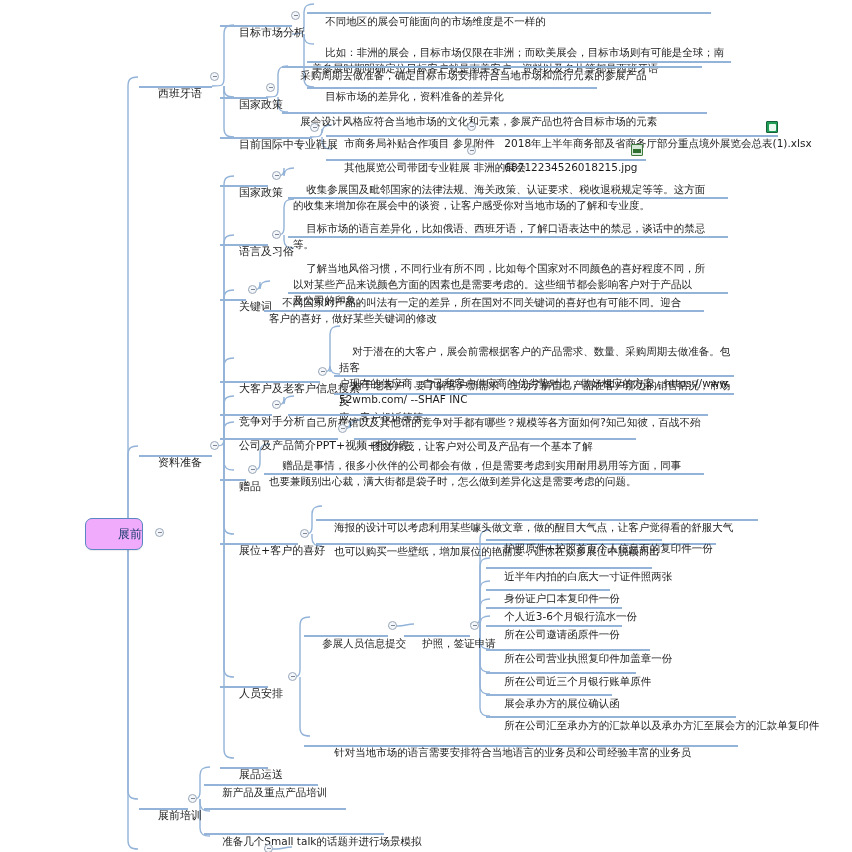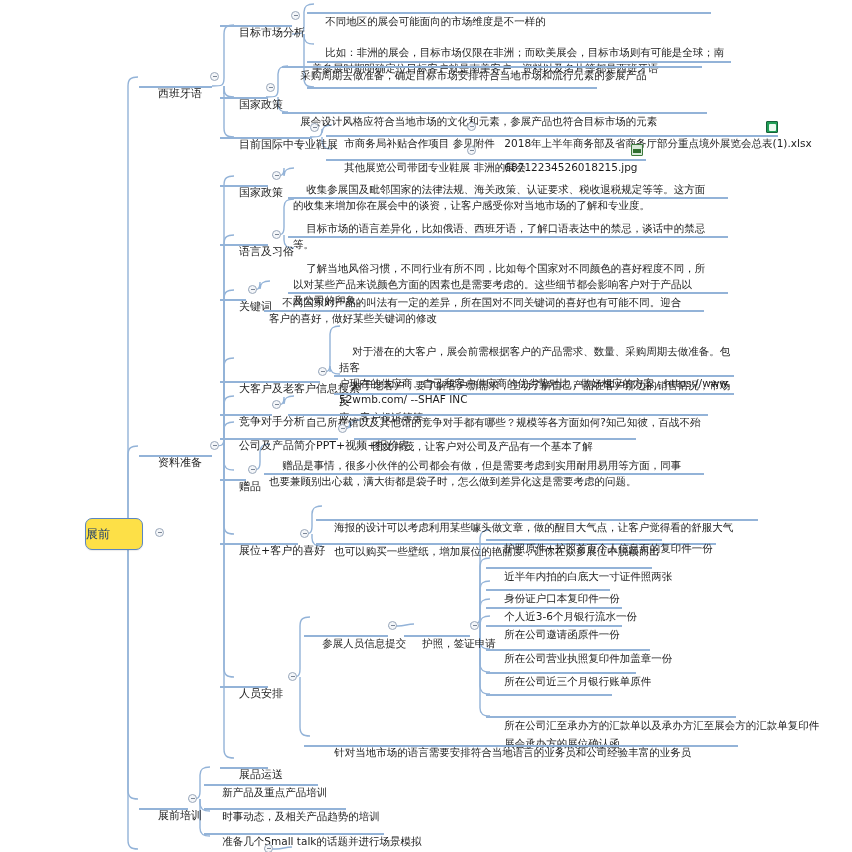--- a/index.html
+++ b/index.html
@@ -29,25 +29,25 @@
   .ul{
     position:absolute;
     height:2px;
     background:#93b3d8;
   }
 
   
   .root{
     position:absolute;
     border:1.4px solid #5a86c2;
-    background:#fde047;
+    background:#f0abfc;
     border-radius:7px;
     font-size:12px;
     color:#1b3c6e;
-    display:flex;align-items:center;justify-content:flex-start;
+    display:flex;align-items:center;justify-content:flex-end;
     box-shadow:0 1px 1px rgba(0,0,0,.08);
   }
 
   
   .toggle{
     position:absolute;
     width:9px;height:9px;
     border:1px solid #9aa8ba;
     border-radius:50%;
     background:#f4f6f9;
@@ -186,20 +186,23 @@
     <span>不同地区的展会可能面向的市场维度是不一样的</span>
   </div>
   <div class="ul" style="left:307px;top:12px;width:404px;"></div>
 
   <div class="node leaf" style="left:309px;top:27px;width:420px;">
     <span>比如：非洲的展会，目标市场仅限在非洲；而欧美展会，目标市场则有可能是全球；南
 美参展时期明确定位目标客户就是南美客户，资料以及名片等都是西班牙语</span>
   </div>
   <div class="ul" style="left:307px;top:61px;width:424px;"></div>
 
+  <div class="node leaf" style="left:309px;top:71px;width:300px;">
+    <span>目标市场的差异化，资料准备的差异化</span>
+  </div>
   <div class="ul" style="left:307px;top:87px;width:290px;"></div>
 
   <div class="node lvl2" style="left:222px;top:80px;">
     <span>国家政策</span>
   </div>
   <div class="ul" style="left:220px;top:97px;width:48px;"></div>
   <div class="toggle" style="left:266px;top:83px;"></div>
 
   <div class="node leaf" style="left:284px;top:50px;width:440px;">
     <span>采购周期去做准备，确定目标市场安排符合当地市场和流行元素的参展产品</span>
@@ -396,21 +399,21 @@
   <div class="node leaf" style="left:488px;top:633px;">
     <span>所在公司营业执照复印件加盖章一份</span>
   </div>
   <div class="ul" style="left:486px;top:649px;width:164px;"></div>
 
   <div class="node leaf" style="left:488px;top:656px;">
     <span>所在公司近三个月银行账单原件</span>
   </div>
   <div class="ul" style="left:486px;top:672px;width:150px;"></div>
 
-  <div class="node leaf" style="left:488px;top:718px;">
+  <div class="node leaf" style="left:488px;top:678px;">
     <span>展会承办方的展位确认函</span>
   </div>
   <div class="ul" style="left:486px;top:694px;width:126px;"></div>
 
   <div class="node leaf" style="left:488px;top:700px;">
     <span>所在公司汇至承办方的汇款单以及承办方汇至展会方的汇款单复印件</span>
   </div>
   <div class="ul" style="left:486px;top:716px;width:250px;"></div>
 
   <div class="node leaf" style="left:306px;top:728px;font-family:Liberation Mono, monospace;">
@@ -427,23 +430,20 @@
     <span>展前培训</span>
   </div>
   <div class="ul" style="left:139px;top:808px;width:49px;"></div>
   <div class="toggle" style="left:188px;top:794px;"></div>
 
   <div class="node leaf" style="left:206px;top:767px;">
     <span>新产品及重点产品培训</span>
   </div>
   <div class="ul" style="left:204px;top:784px;width:114px;"></div>
 
-  <div class="node leaf" style="left:206px;top:791px;">
-    <span>时事动态，及相关产品趋势的培训</span>
-  </div>
   <div class="ul" style="left:204px;top:808px;width:142px;"></div>
 
   <div class="node leaf" style="left:206px;top:816px;">
     <span>准备几个Small talk的话题并进行场景模拟</span>
   </div>
   <div class="ul" style="left:204px;top:833px;width:180px;"></div>
 
   <div class="node lvl1" style="left:204px;top:839px;">
     
   </div>

